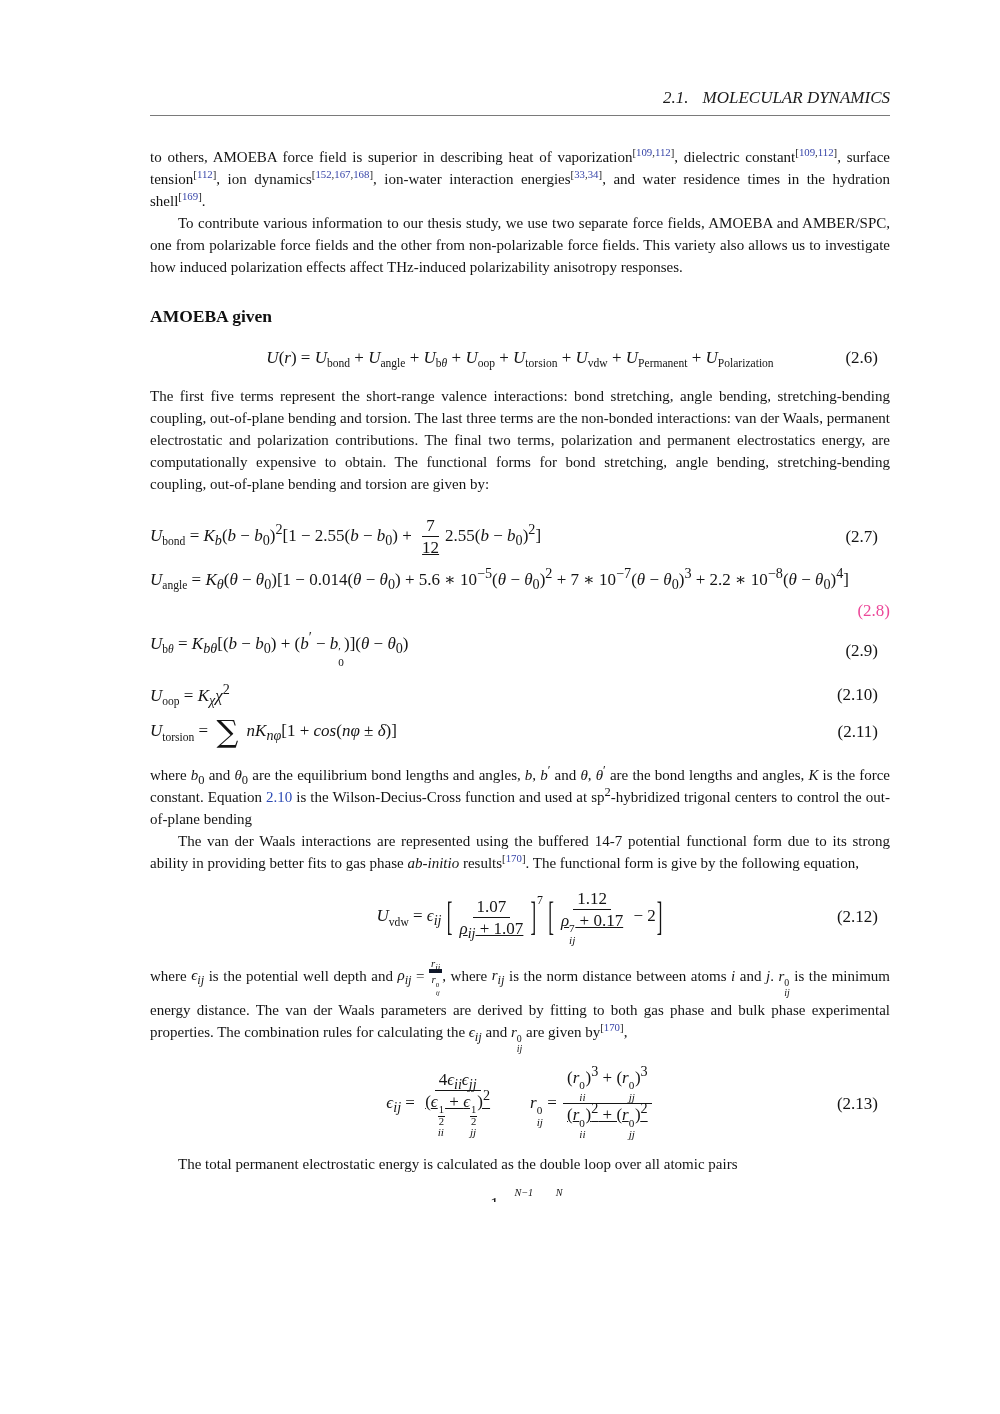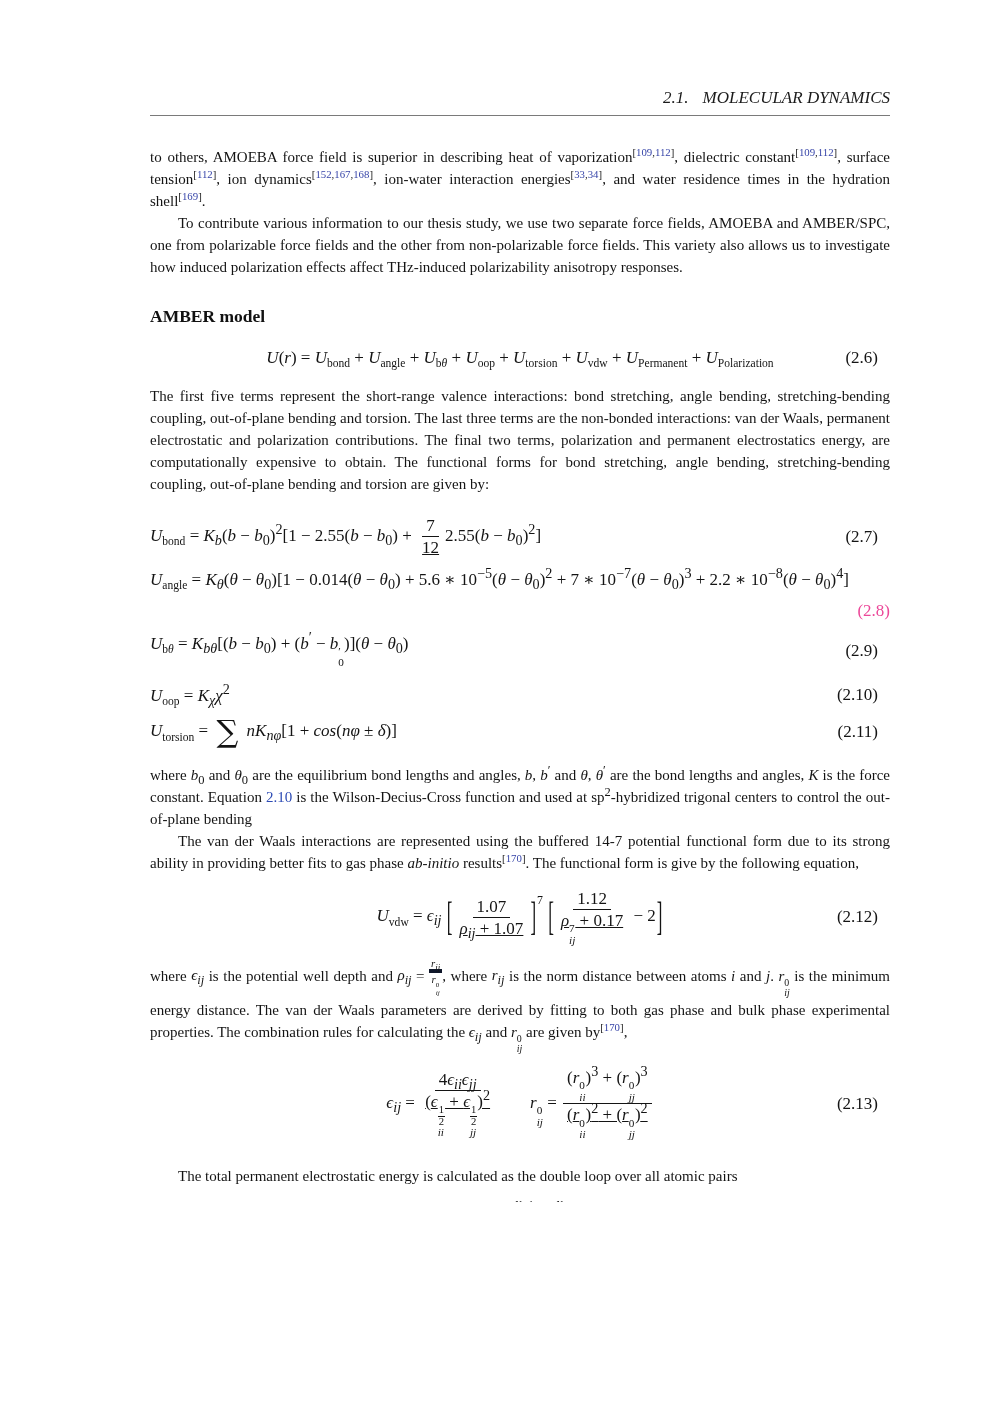--- a/index.html
+++ b/index.html
@@ -46,21 +46,21 @@
   .mt-p1 { margin-top: 30px; }
   .subhead {
     margin-top: 28px;
     font-size: 17.5px;
     font-weight: bold;
     color: #111;
   }
   .mt-p3 { margin-top: 22px; }
   .mt-p4 { margin-top: 12px; }
   .mt-p5 { margin-top: 16px; }
-  .mt-p8 { margin-top: 24px; font-family: Liberation Serif, serif; }
+  .mt-p8 { margin-top: 12px; font-family: Liberation Serif, serif; }
   
   sup.cite { font-size: 0.72em; line-height: 0; color: #1a1a1a; }
   .cnum { color: #3644a8; }
   .eqlink { color: #2d4bb5; }
   
   .eqrow {
     position: relative;
     font-size: 17px;
     line-height: 1.25;
     display: flex;
@@ -165,21 +165,21 @@
   <div class="textblock">
 
     <div class="runhead">
       <span class="sec">2.1.</span><span>MOLECULAR DYNAMICS</span>
     </div>
     <hr class="headrule">
 
     <p class="para mt-p1">to others, AMOEBA force field is superior in describing heat of vaporization<sup class="cite">[<span class="cnum">109</span>,<span class="cnum">112</span>]</sup>, dielectric constant<sup class="cite">[<span class="cnum">109</span>,<span class="cnum">112</span>]</sup>, surface tension<sup class="cite">[<span class="cnum">112</span>]</sup>, ion dynamics<sup class="cite">[<span class="cnum">152</span>,<span class="cnum">167</span>,<span class="cnum">168</span>]</sup>, ion-water interaction energies<sup class="cite">[<span class="cnum">33</span>,<span class="cnum">34</span>]</sup>, and water residence times in the hydration shell<sup class="cite">[<span class="cnum">169</span>]</sup>.</p>
     <p class="para indent">To contribute various information to our thesis study, we use two separate force fields, AMOEBA and AMBER/SPC, one from polarizable force fields and the other from non-polarizable force fields. This variety also allows us to investigate how induced polarization effects affect THz-induced polarizability anisotropy responses.</p>
 
-    <h3 class="subhead">AMBER model</h3>
+    <h3 class="subhead">AMOEBA given</h3>
 
 
     <div class="eqrow center mt-eq6">
       <span class="eq-body"><i>U</i>(<i>r</i>) = <i>U</i><sub class="rm">bond</sub> + <i>U</i><sub class="rm">angle</sub> + <i>U</i><sub class="rm">b<i>θ</i></sub> + <i>U</i><sub class="rm">oop</sub> + <i>U</i><sub class="rm">torsion</sub> + <i>U</i><sub class="rm">vdw</sub> + <i>U</i><sub class="rm">Permanent</sub> + <i>U</i><sub class="rm">Polarization</sub></span>
       <span class="eqnum">(2.6)</span>
     </div>
 
     <p class="para mt-p4">The first five terms represent the short-range valence interactions: bond stretching, angle bending, stretching-bending coupling, out-of-plane bending and torsion. The last three terms are the non-bonded interactions: van der Waals, permanent electrostatic and polarization contributions. The final two terms, polarization and permanent electrostatics energy, are computationally expensive to obtain. The functional forms for bond stretching, angle bending, stretching-bending coupling, out-of-plane bending and torsion are given by:</p>
 
     <div class="eqrow left mt-eq7">

